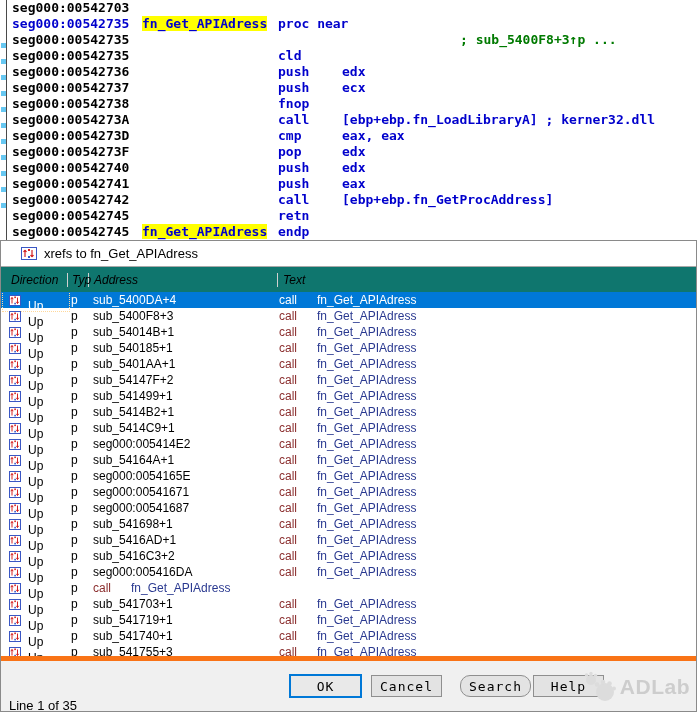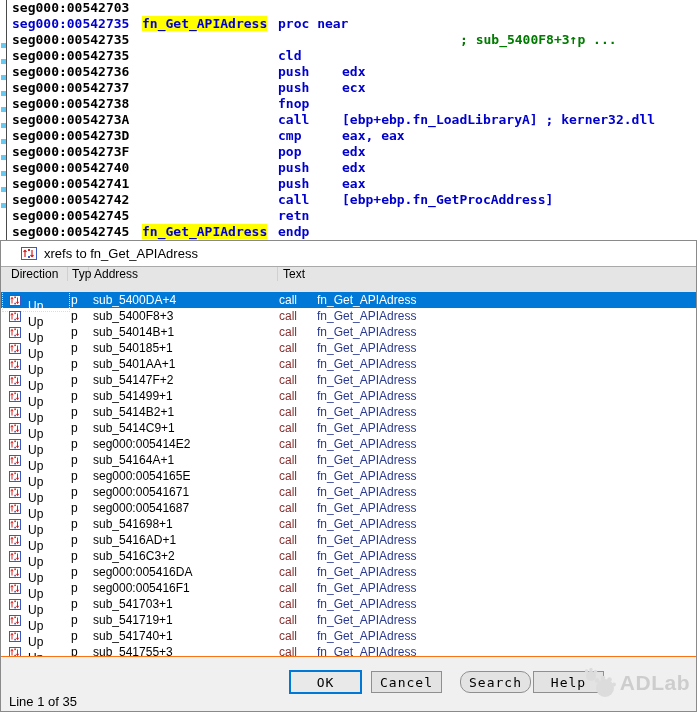--- a/index.html
+++ b/index.html
@@ -19,22 +19,22 @@
   .seg-gap{display:inline-block;width:136px;}
   .seg-mnem{display:inline-block;width:64px;}
   .seg-cmt{position:absolute;left:460px;top:0;color:#007a00;}
   .marker{position:absolute;left:1px;top:-5px;width:5px;height:5px;background:#67c8f2;}
 
   
   .dialog{position:absolute;left:0;top:240px;width:697px;height:472px;box-sizing:border-box;
           border:1px solid #8a8a8a;background:#fff;}
   .dlg-title{height:25px;display:flex;align-items:center;gap:7px;padding-left:20px;
              border-bottom:1px solid #a9a9a9;font-size:13px;color:#000;background:#fff;}
-  .dlg-header{height:26px;display:flex;align-items:flex-start;box-sizing:border-box;
-              border-bottom:1px solid #d0d0d0;font-size:12px;color:#000;background:#e5e5e5;}
+  .dlg-header{height:26px;display:flex;align-items:center;box-sizing:border-box;
+              border-bottom:1px solid #d0d0d0;font-size:12px;color:#000;background:#0f766e;font-style:italic;}
   .dlg-header .hcell{display:flex;align-items:center;border-right:1px solid #d0d0d0;box-sizing:border-box;}
   .h-dir{width:67px;padding-left:10px;}
   .h-typ{width:21px;padding-left:4px;}
   .h-addr{width:189px;padding-left:5px;}
   .h-text{flex:1;padding-left:5px;border-right:none !important;}
 
   .xref-list{position:absolute;left:0;top:51px;width:695px;height:364px;overflow:hidden;}
   .xrow{height:16px;display:flex;align-items:center;font-size:12px;color:#000;}
   .xrow.selected{background:#0078d7;color:#fff;}
   .dirzone{width:70px;display:flex;align-items:center;padding-left:8px;box-sizing:border-box;}
@@ -42,21 +42,21 @@
   .xrow.selected .dirzone{outline:1px dotted #ffd89a;outline-offset:-2px;}
   .typ{width:22px;}
   .addr{width:186px;}
   .mnem{width:38px;color:#8b2e2e;}
   .target{color:#2a3990;}
   .xrow.selected .mnem,.xrow.selected .target{color:#fff;}
   .xicon{flex:0 0 auto;display:inline-flex;}
 
   
   .dlg-footer{position:absolute;left:0;right:0;top:415px;bottom:0;background:#f0f0f0;
-              border-top:1px solid #f97316;}
+              border-top:5px solid #f97316;}
   .btn{position:absolute;top:14px;height:22px;width:71px;background:#e3e3e3;
        border:1px solid #8f8f8f;font:13px "DejaVu Sans Mono",monospace;color:#000;
        padding:0;letter-spacing:1px;}
   .btn.default{top:13px;height:24px;width:73px;border:2px solid #0078d7;background:#e9e9e9;}
   .btn-ok{left:288px;}
   .btn-cancel{left:370px;}
   .btn-search{left:459px;border-radius:10px;}
   .btn-help{left:532px;}
   .status{position:absolute;left:8px;top:37px;font-size:13px;color:#000;}
   .watermark{position:absolute;right:6px;top:10px;display:flex;align-items:center;gap:2px;}
@@ -436,21 +436,20 @@
           <rect x="0.5" y="0.5" width="11" height="10" fill="#fff" stroke="#3a57c4"></rect>
           <path d="M3 8.5 L3 2.5 M3 2.5 L1.8 4.2 M3 2.5 L4.2 4.2" stroke="#d42222" stroke-width="1" fill="none"></path>
           <path d="M8.5 2.5 L8.5 8.5 M8.5 8.5 L7.3 6.8 M8.5 8.5 L9.7 6.8" stroke="#d42222" stroke-width="1" fill="none"></path>
           <rect x="5.3" y="1.5" width="1.6" height="1.6" fill="#d42222"></rect>
           <rect x="5.3" y="7.8" width="1.6" height="1.6" fill="#3a57c4"></rect>
         </svg>
       </span>
       <span class="dir-label">Up</span>
     </span>
     <span class="typ">p</span>
-    <span class="addr">seg000:005416F1</span>
     <span class="mnem">call</span>
     <span class="target">fn_Get_APIAdress</span>
   </div>
       <div class="xrow">
     <span class="dirzone">
       <span class="xicon">
         <svg width="12" height="11" viewBox="0 0 12 11">
           <rect x="0.5" y="0.5" width="11" height="10" fill="#fff" stroke="#3a57c4"></rect>
           <path d="M3 8.5 L3 2.5 M3 2.5 L1.8 4.2 M3 2.5 L4.2 4.2" stroke="#d42222" stroke-width="1" fill="none"></path>
           <path d="M8.5 2.5 L8.5 8.5 M8.5 8.5 L7.3 6.8 M8.5 8.5 L9.7 6.8" stroke="#d42222" stroke-width="1" fill="none"></path>

